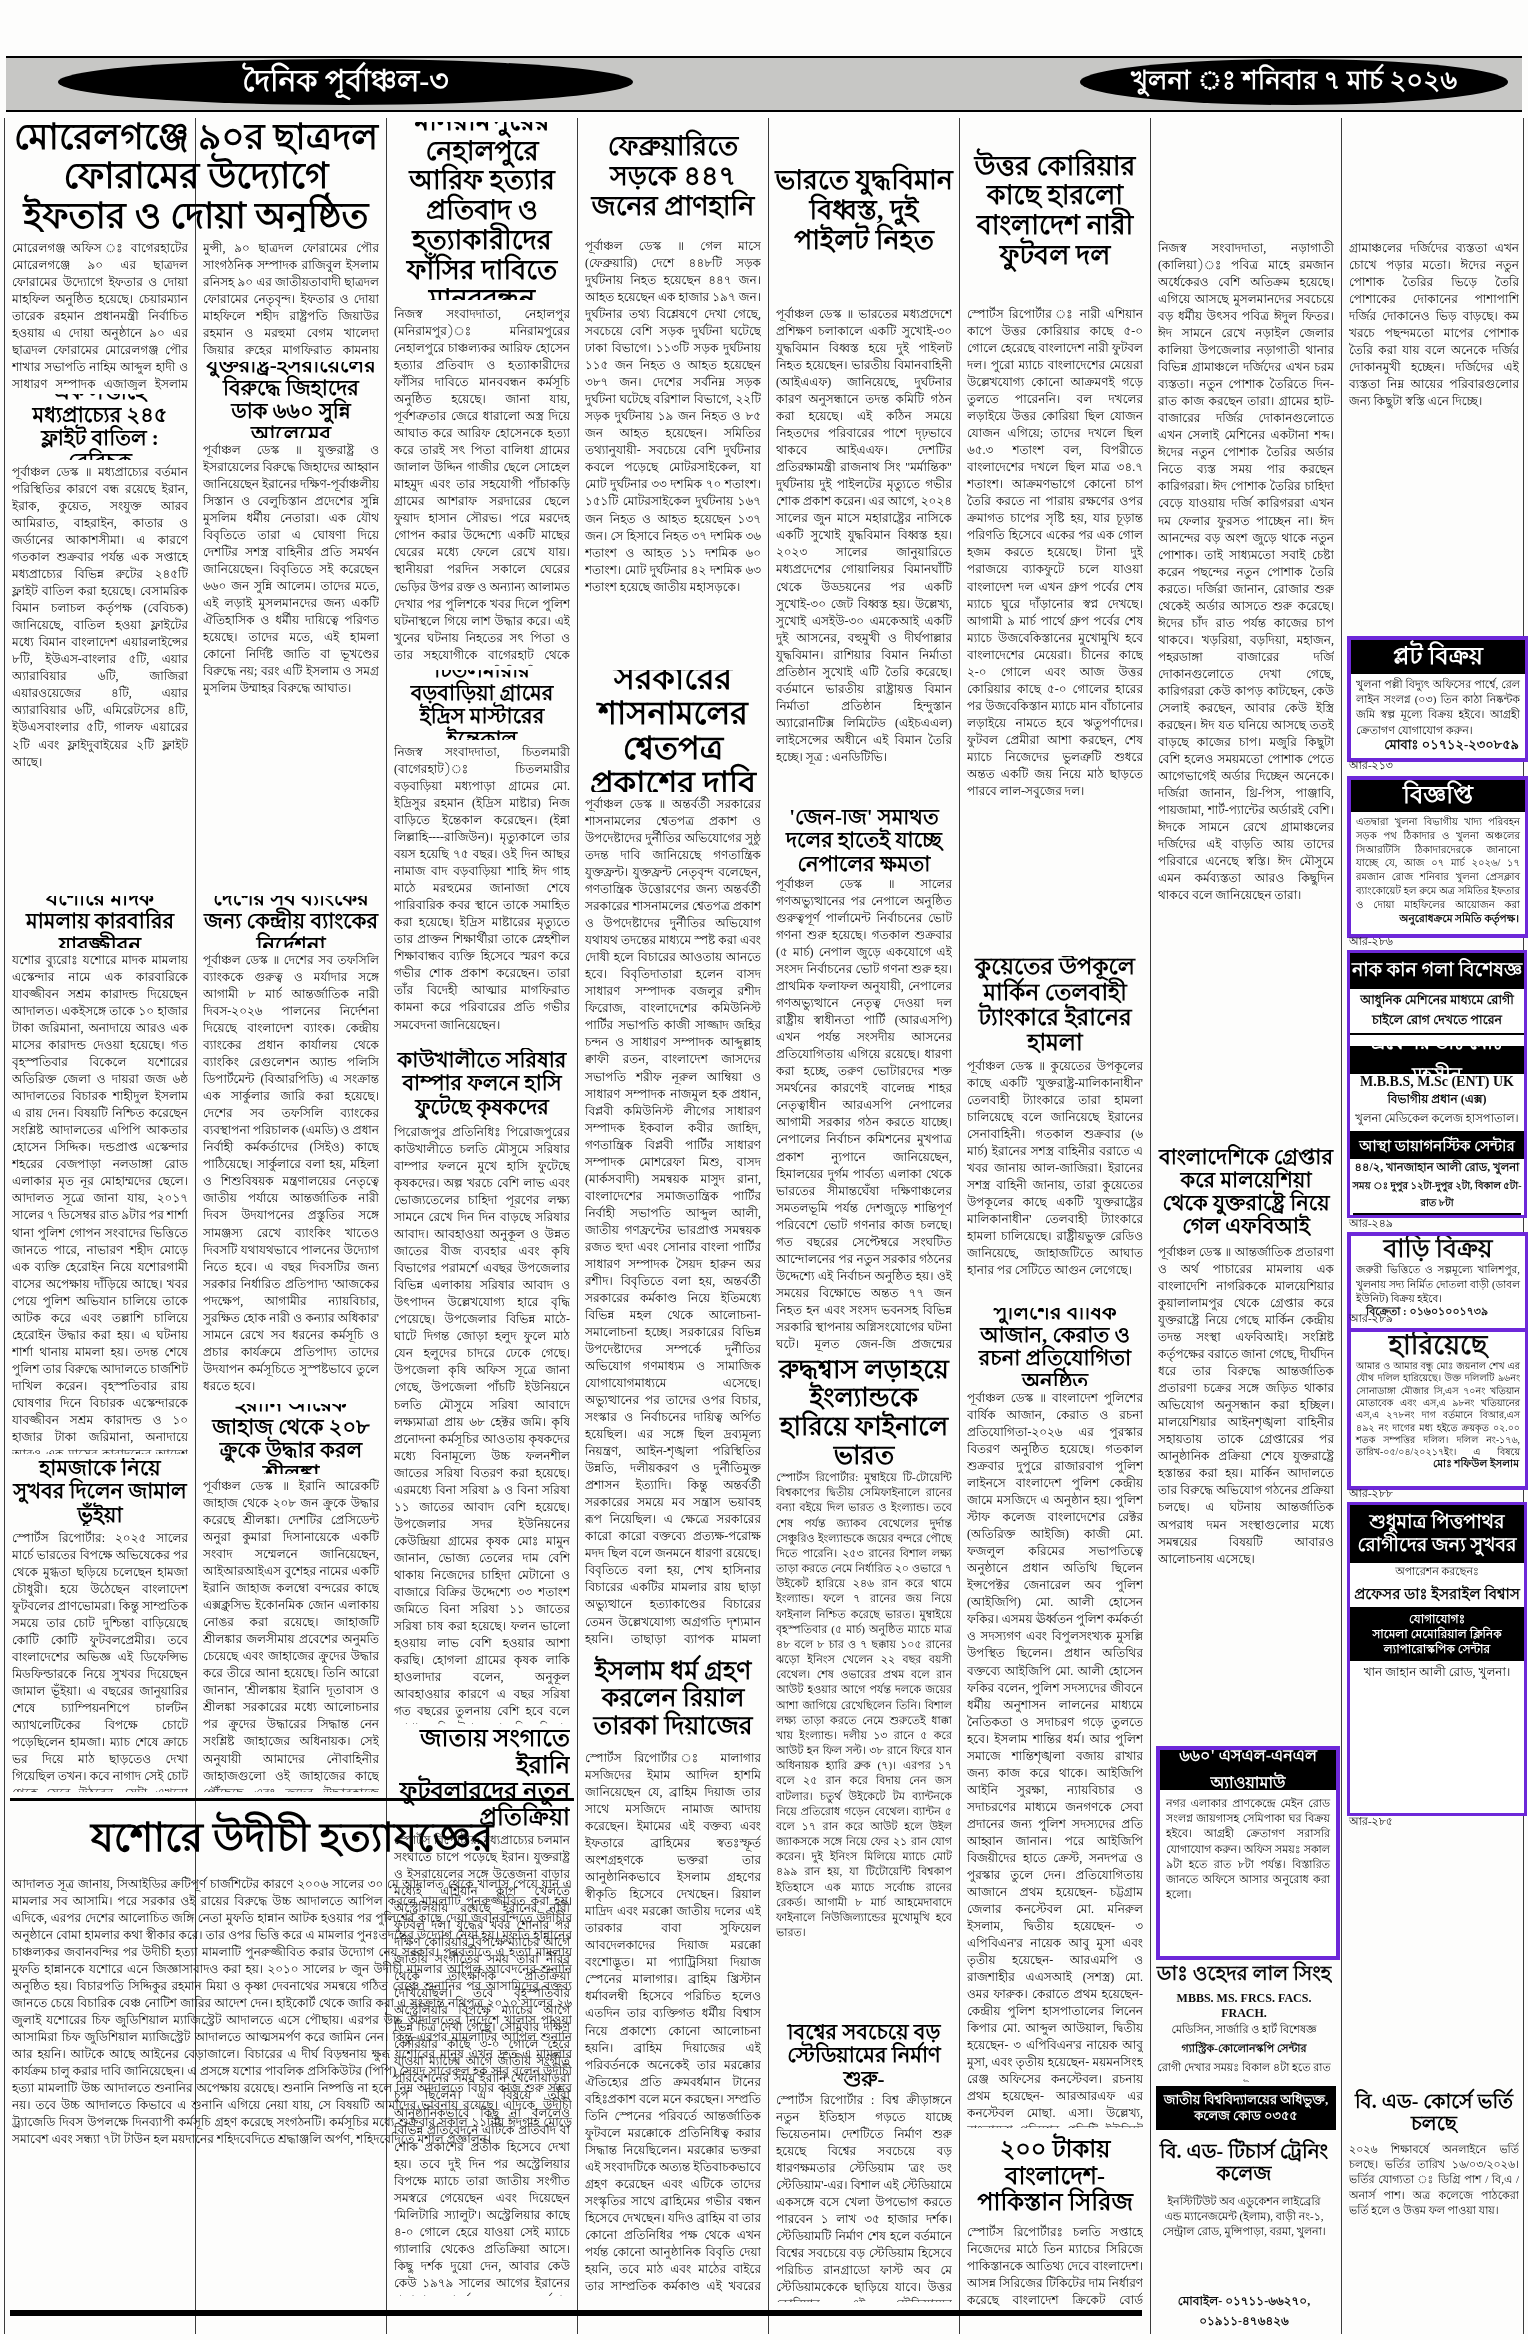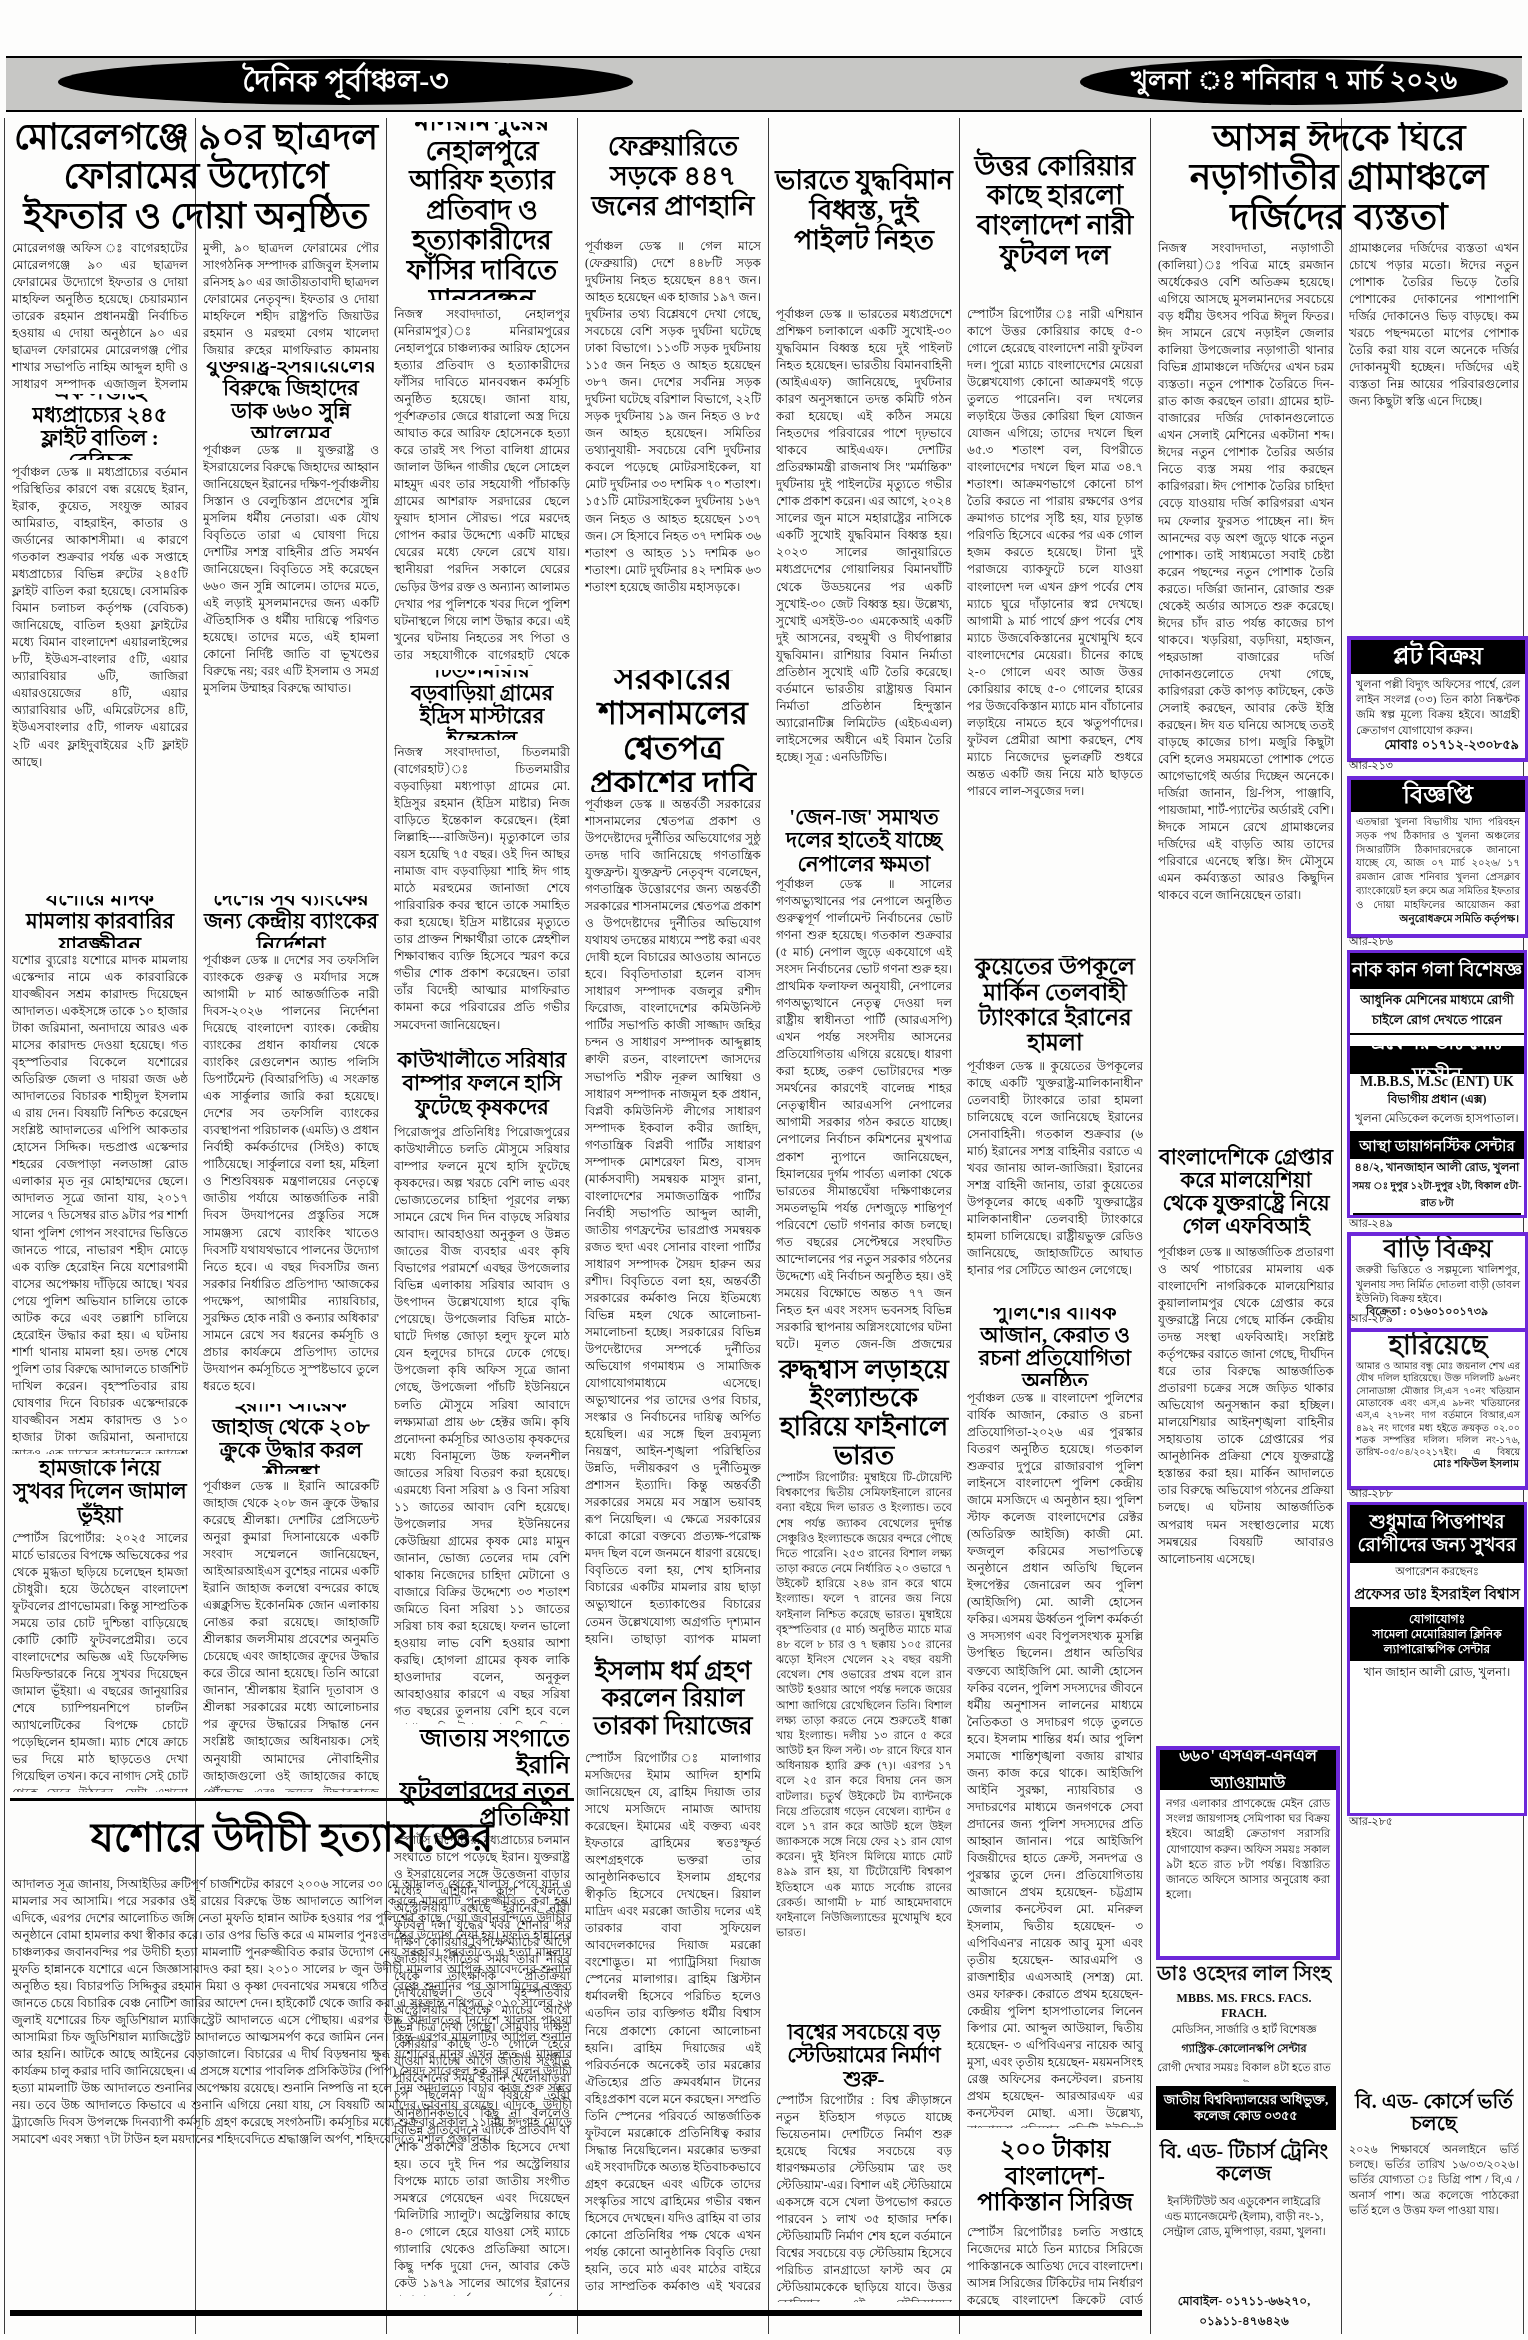--- a/index.html
+++ b/index.html
@@ -115,21 +115,20 @@
 
   <div class="abs hl h3" style="left:967px;top:956px;width:176px;height:98px;font-size:23px;">কুয়েতের উপকূলে মার্কিন তেলবাহী ট্যাংকারে ইরানের হামলা</div>
   <div class="abs bd" style="left:967px;top:1058px;width:176px;height:246px;">পূর্বাঞ্চল ডেস্ক ॥ কুয়েতের উপকূলের কাছে একটি 'যুক্তরাষ্ট্র-মালিকানাধীন' তেলবাহী ট্যাংকারে তারা হামলা চালিয়েছে বলে জানিয়েছে ইরানের সেনাবাহিনী। গতকাল শুক্রবার (৬ মার্চ) ইরানের সশস্ত্র বাহিনীর বরাতে এ খবর জানায় আল-জাজিরা। ইরানের সশস্ত্র বাহিনী জানায়, তারা কুয়েতের উপকূলের কাছে একটি 'যুক্তরাষ্ট্রের মালিকানাধীন' তেলবাহী ট্যাংকারে হামলা চালিয়েছে। রাষ্ট্রীয়ভুক্ত রেডিও জানিয়েছে, জাহাজটিতে আঘাত হানার পর সেটিতে আগুন লেগেছে।</div>
 
   <div class="abs hl h3" style="left:967px;top:1308px;width:176px;height:78px;">পুলিশের বার্ষিক আজান, কেরাত ও রচনা প্রতিযোগিতা অনুষ্ঠিত</div>
   <div class="abs bd" style="left:967px;top:1390px;width:176px;height:738px;">পূর্বাঞ্চল ডেস্ক ॥ বাংলাদেশ পুলিশের বার্ষিক আজান, কেরাত ও রচনা প্রতিযোগিতা-২০২৬ এর পুরস্কার বিতরণ অনুষ্ঠিত হয়েছে। গতকাল শুক্রবার দুপুরে রাজারবাগ পুলিশ লাইনসে বাংলাদেশ পুলিশ কেন্দ্রীয় জামে মসজিদে এ অনুষ্ঠান হয়। পুলিশ স্টাফ কলেজ বাংলাদেশের রেক্টর (অতিরিক্ত আইজি) কাজী মো. ফজলুল করিমের সভাপতিত্বে অনুষ্ঠানে প্রধান অতিথি ছিলেন ইন্সপেক্টর জেনারেল অব পুলিশ (আইজিপি) মো. আলী হোসেন ফকির। এসময় ঊর্ধ্বতন পুলিশ কর্মকর্তা ও সদস্যগণ এবং বিপুলসংখ্যক মুসল্লি উপস্থিত ছিলেন। প্রধান অতিথির বক্তব্যে আইজিপি মো. আলী হোসেন ফকির বলেন, পুলিশ সদস্যদের জীবনে ধর্মীয় অনুশাসন লালনের মাধ্যমে নৈতিকতা ও সদাচরণ গড়ে তুলতে হবে। ইসলাম শান্তির ধর্ম। আর পুলিশ সমাজে শান্তিশৃঙ্খলা বজায় রাখার জন্য কাজ করে থাকে। আইজিপি আইনি সুরক্ষা, ন্যায়বিচার ও সদাচরণের মাধ্যমে জনগণকে সেবা প্রদানের জন্য পুলিশ সদস্যদের প্রতি আহ্বান জানান। পরে আইজিপি বিজয়ীদের হাতে ক্রেস্ট, সনদপত্র ও পুরস্কার তুলে দেন। প্রতিযোগিতায় আজানে প্রথম হয়েছেন- চট্টগ্রাম জেলার কনস্টেবল মো. মনিরুল ইসলাম, দ্বিতীয় হয়েছেন- ৩ এপিবিএন'র নায়েক আবু মুসা এবং তৃতীয় হয়েছেন- আরএমপি ও রাজশাহীর এএসআই (সশস্ত্র) মো. ওমর ফারুক। কেরাতে প্রথম হয়েছেন- কেন্দ্রীয় পুলিশ হাসপাতালের লিনেন কিপার মো. আব্দুল আউয়াল, দ্বিতীয় হয়েছেন- ৩ এপিবিএন'র নায়েক আবু মুসা, এবং তৃতীয় হয়েছেন- ময়মনসিংহ রেঞ্জ অফিসের কনস্টেবল। রচনায় প্রথম হয়েছেন- আরআরএফ এর কনস্টেবল মোছা. এসা। উল্লেখ্য, বাংলাদেশ পুলিশের প্রতিটি ইউনিটে অনুষ্ঠিত প্রতিযোগিতার বিজয়ীগণ ঢাকায় চূড়ান্ত পর্বে অংশ নেন।</div>
 
   <div class="abs hl h3" style="left:967px;top:2132px;width:176px;height:88px;font-size:24px;">২০০ টাকায় বাংলাদেশ-পাকিস্তান সিরিজ</div>
   <div class="abs bd" style="left:967px;top:2224px;width:176px;height:82px;">স্পোর্টস রিপোর্টারঃ চলতি সপ্তাহে নিজেদের মাঠে তিন ম্যাচের সিরিজে পাকিস্তানকে আতিথ্য দেবে বাংলাদেশ। আসন্ন সিরিজের টিকিটের দাম নির্ধারণ করেছে বাংলাদেশ ক্রিকেট বোর্ড (বিসিবি)। সর্বনিম্ন ২০০ টাকায় মাঠে বসে বাংলাদেশ-পাকিস্তান ম্যাচ দেখতে পারবে দর্শকরা। সর্বোচ্চ হবে ২০০০ টাকা।</div>
 
-  <div class="abs hl h1" style="left:1156px;top:122px;width:366px;height:112px;">আসন্ন ঈদকে ঘিরে নড়াগাতীর গ্রামাঞ্চলে দর্জিদের ব্যস্ততা</div>
   <div class="abs bd" style="left:1158px;top:240px;width:176px;height:898px;">নিজস্ব সংবাদদাতা, নড়াগাতী (কালিয়া)ঃ পবিত্র মাহে রমজান অর্ধেকেরও বেশি অতিক্রম হয়েছে। এগিয়ে আসছে মুসলমানদের সবচেয়ে বড় ধর্মীয় উৎসব পবিত্র ঈদুল ফিতর। ঈদ সামনে রেখে নড়াইল জেলার কালিয়া উপজেলার নড়াগাতী থানার বিভিন্ন গ্রামাঞ্চলে দর্জিদের এখন চরম ব্যস্ততা। নতুন পোশাক তৈরিতে দিন-রাত কাজ করছেন তারা। গ্রামের হাট-বাজারের দর্জির দোকানগুলোতে এখন সেলাই মেশিনের একটানা শব্দ। ঈদের নতুন পোশাক তৈরির অর্ডার নিতে ব্যস্ত সময় পার করছেন কারিগররা। ঈদ পোশাক তৈরির চাহিদা বেড়ে যাওয়ায় দর্জি কারিগররা এখন দম ফেলার ফুরসত পাচ্ছেন না। ঈদ আনন্দের বড় অংশ জুড়ে থাকে নতুন পোশাক। তাই সাধ্যমতো সবাই চেষ্টা করেন পছন্দের নতুন পোশাক তৈরি করতে। দর্জিরা জানান, রোজার শুরু থেকেই অর্ডার আসতে শুরু করেছে। ঈদের চাঁদ রাত পর্যন্ত কাজের চাপ থাকবে। খড়রিয়া, বড়দিয়া, মহাজন, পহরডাঙ্গা বাজারের দর্জি দোকানগুলোতে দেখা গেছে, কারিগররা কেউ কাপড় কাটছেন, কেউ সেলাই করছেন, আবার কেউ ইস্ত্রি করছেন। ঈদ যত ঘনিয়ে আসছে ততই বাড়ছে কাজের চাপ। মজুরি কিছুটা বেশি হলেও সময়মতো পোশাক পেতে আগেভাগেই অর্ডার দিচ্ছেন অনেকে। দর্জিরা জানান, থ্রি-পিস, পাঞ্জাবি, পায়জামা, শার্ট-প্যান্টের অর্ডারই বেশি। ঈদকে সামনে রেখে গ্রামাঞ্চলের দর্জিদের এই বাড়তি আয় তাদের পরিবারে এনেছে স্বস্তি। ঈদ মৌসুমে এমন কর্মব্যস্ততা আরও কিছুদিন থাকবে বলে জানিয়েছেন তারা।</div>
   <div class="abs hl h3" style="left:1158px;top:1144px;width:176px;height:96px;">বাংলাদেশিকে গ্রেপ্তার করে মালয়েশিয়া থেকে যুক্তরাষ্ট্রে নিয়ে গেল এফবিআই</div>
 
   <div class="abs bd" style="left:1349px;top:240px;width:170px;height:388px;">গ্রামাঞ্চলের দর্জিদের ব্যস্ততা এখন চোখে পড়ার মতো। ঈদের নতুন পোশাক তৈরির ভিড়ে তৈরি পোশাকের দোকানের পাশাপাশি দর্জির দোকানেও ভিড় বাড়ছে। কম খরচে পছন্দমতো মাপের পোশাক তৈরি করা যায় বলে অনেকে দর্জির দোকানমুখী হচ্ছেন। দর্জিদের এই ব্যস্ততা নিম্ন আয়ের পরিবারগুলোর জন্য কিছুটা স্বস্তি এনে দিচ্ছে।</div>
   <div class="abs bd" style="left:1158px;top:1244px;width:176px;height:498px;">পূর্বাঞ্চল ডেস্ক ॥ আন্তর্জাতিক প্রতারণা ও অর্থ পাচারের মামলায় এক বাংলাদেশি নাগরিককে মালয়েশিয়ার কুয়ালালামপুর থেকে গ্রেপ্তার করে যুক্তরাষ্ট্রে নিয়ে গেছে মার্কিন কেন্দ্রীয় তদন্ত সংস্থা এফবিআই। সংশ্লিষ্ট কর্তৃপক্ষের বরাতে জানা গেছে, দীর্ঘদিন ধরে তার বিরুদ্ধে আন্তর্জাতিক প্রতারণা চক্রের সঙ্গে জড়িত থাকার অভিযোগ অনুসন্ধান করা হচ্ছিল। মালয়েশিয়ার আইনশৃঙ্খলা বাহিনীর সহায়তায় তাকে গ্রেপ্তারের পর আনুষ্ঠানিক প্রক্রিয়া শেষে যুক্তরাষ্ট্রে হস্তান্তর করা হয়। মার্কিন আদালতে তার বিরুদ্ধে অভিযোগ গঠনের প্রক্রিয়া চলছে। এ ঘটনায় আন্তর্জাতিক অপরাধ দমন সংস্থাগুলোর মধ্যে সমন্বয়ের বিষয়টি আবারও আলোচনায় এসেছে।</div>
 
   <div class="abs box" style="left:1156px;top:1746px;width:176px;height:206px;">
     <div class="adbar" style="height:40px;font-size:16px;">৬৬০' এসএল-এনএল অ্যাওয়ামাউ</div>
     <div class="bd-sm" style="padding:6px;height:150px;">নগর এলাকার প্রাণকেন্দ্রে মেইন রোড সংলগ্ন জায়গাসহ সেমিপাকা ঘর বিক্রয় হইবে। আগ্রহী ক্রেতাগণ সরাসরি যোগাযোগ করুন। অফিস সময়ঃ সকাল ৯টা হতে রাত ৮টা পর্যন্ত। বিস্তারিত জানতে অফিসে আসার অনুরোধ করা হলো।</div>
   </div>

